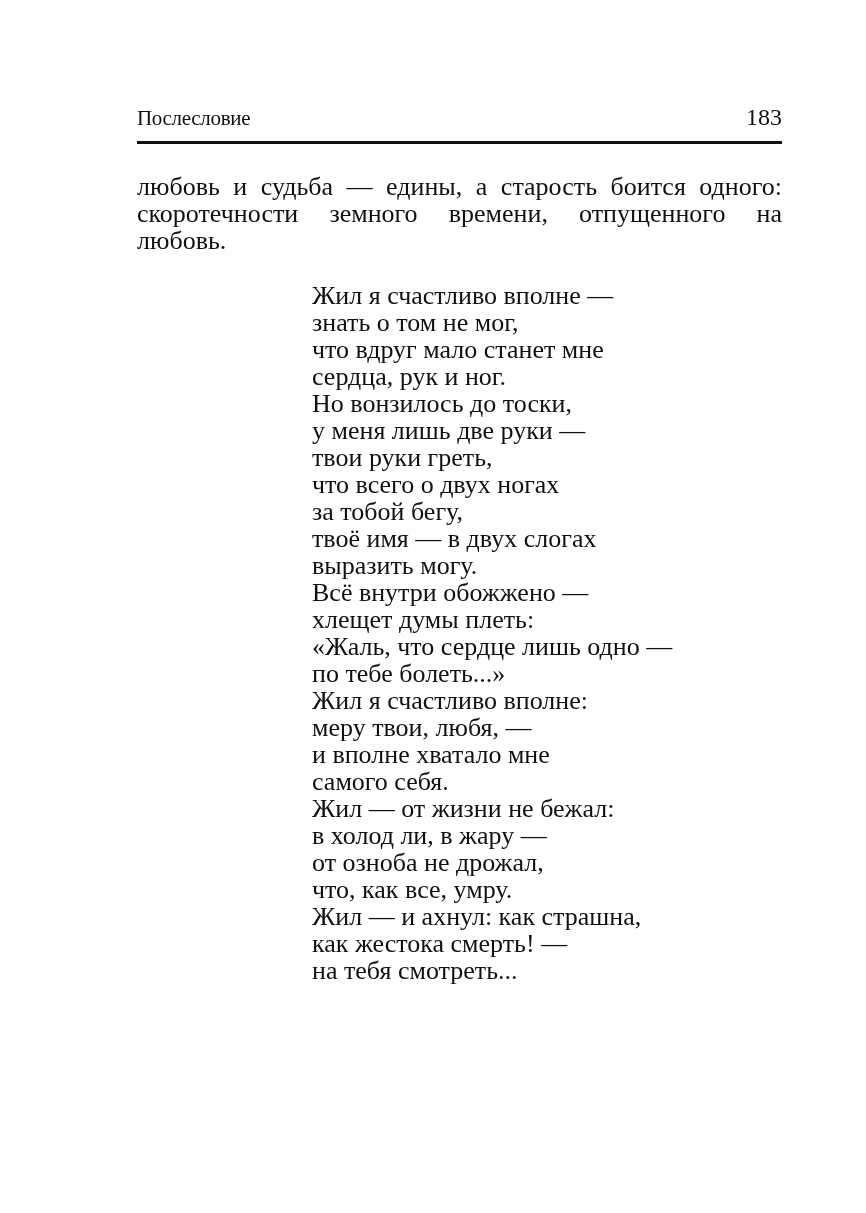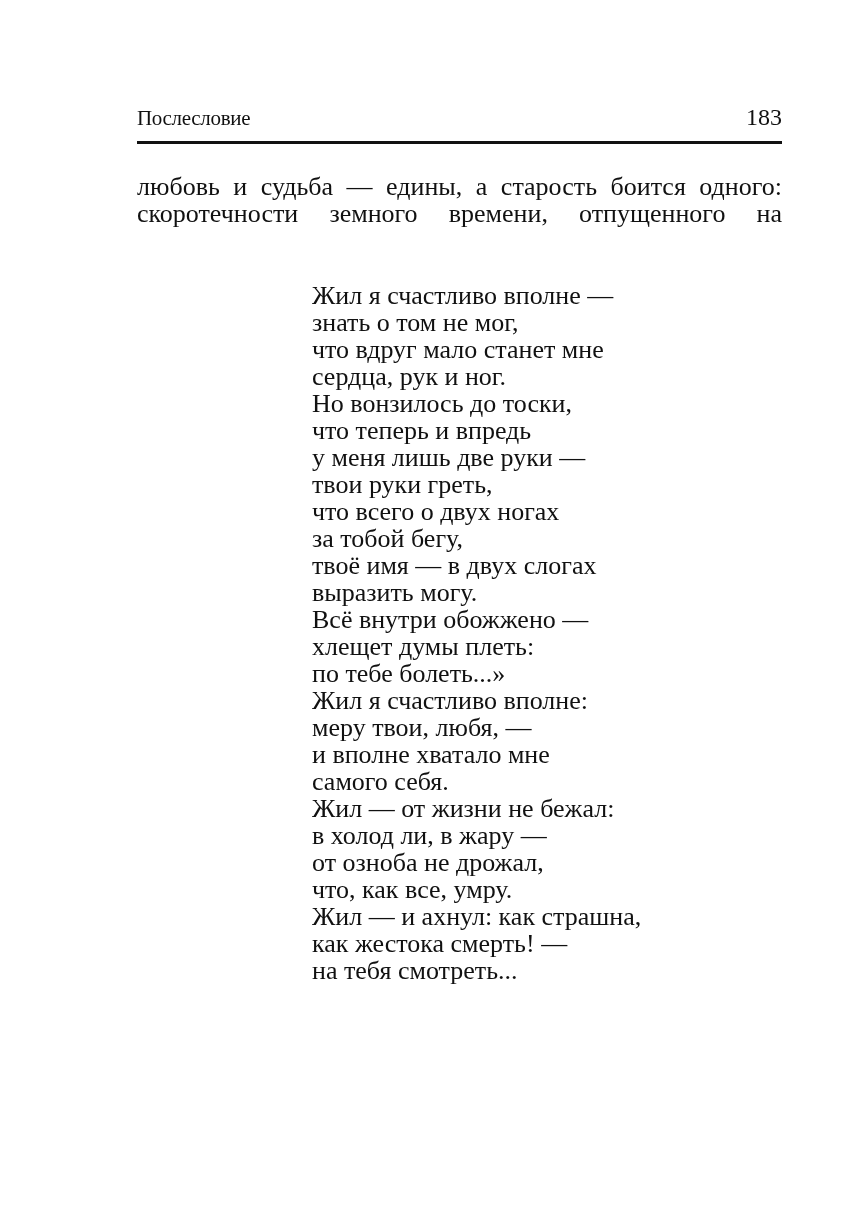--- a/index.html
+++ b/index.html
@@ -20,37 +20,38 @@
 
 <div class="header">
   <span class="header-title">Послесловие</span>
   <span class="header-page">183</span>
 </div>
 <div class="rule"></div>
 
 <div class="prose">
   <span class="line">любовь и судьба — едины, а старость боится одного:</span>
   <span class="line">скоротечности земного времени, отпущенного на</span>
+  <span class="line last">любовь.</span>
 </div>
 
 <div class="poem">
   <span class="verse">Жил я счастливо вполне —</span>
   <span class="verse">знать о том не мог,</span>
   <span class="verse">что вдруг мало станет мне</span>
   <span class="verse">сердца, рук и ног.</span>
   <span class="verse">Но вонзилось до тоски,</span>
-  <span class="verse">что теперь и впредь</span>
   <span class="verse">у меня лишь две руки —</span>
   <span class="verse">твои руки греть,</span>
   <span class="verse">что всего о двух ногах</span>
   <span class="verse">за тобой бегу,</span>
   <span class="verse">твоё имя — в двух слогах</span>
   <span class="verse">выразить могу.</span>
   <span class="verse">Всё внутри обожжено —</span>
   <span class="verse">хлещет думы плеть:</span>
+  <span class="verse">«Жаль, что сердце лишь одно —</span>
   <span class="verse">по тебе болеть...»</span>
   <span class="verse">Жил я счастливо вполне:</span>
   <span class="verse">меру твои, любя, —</span>
   <span class="verse">и вполне хватало мне</span>
   <span class="verse">самого себя.</span>
   <span class="verse">Жил — от жизни не бежал:</span>
   <span class="verse">в холод ли, в жару —</span>
   <span class="verse">от озноба не дрожал,</span>
   <span class="verse">что, как все, умру.</span>
   <span class="verse">Жил — и ахнул: как страшна,</span>

